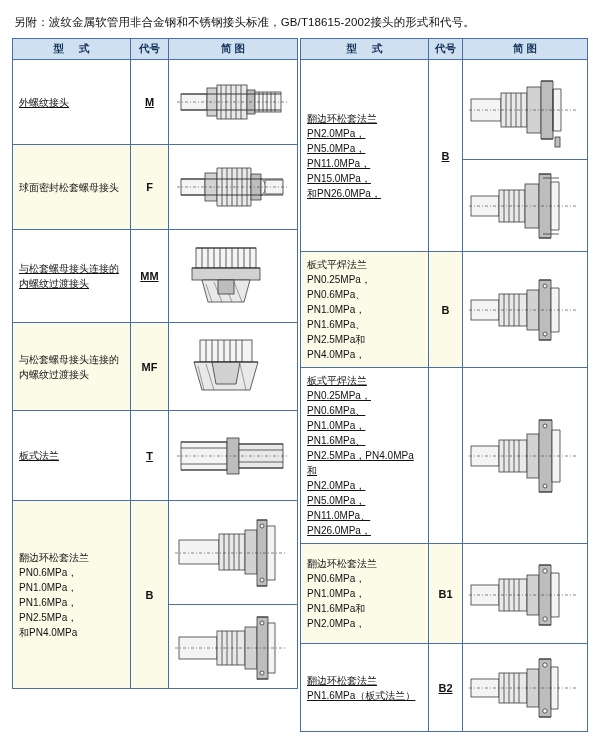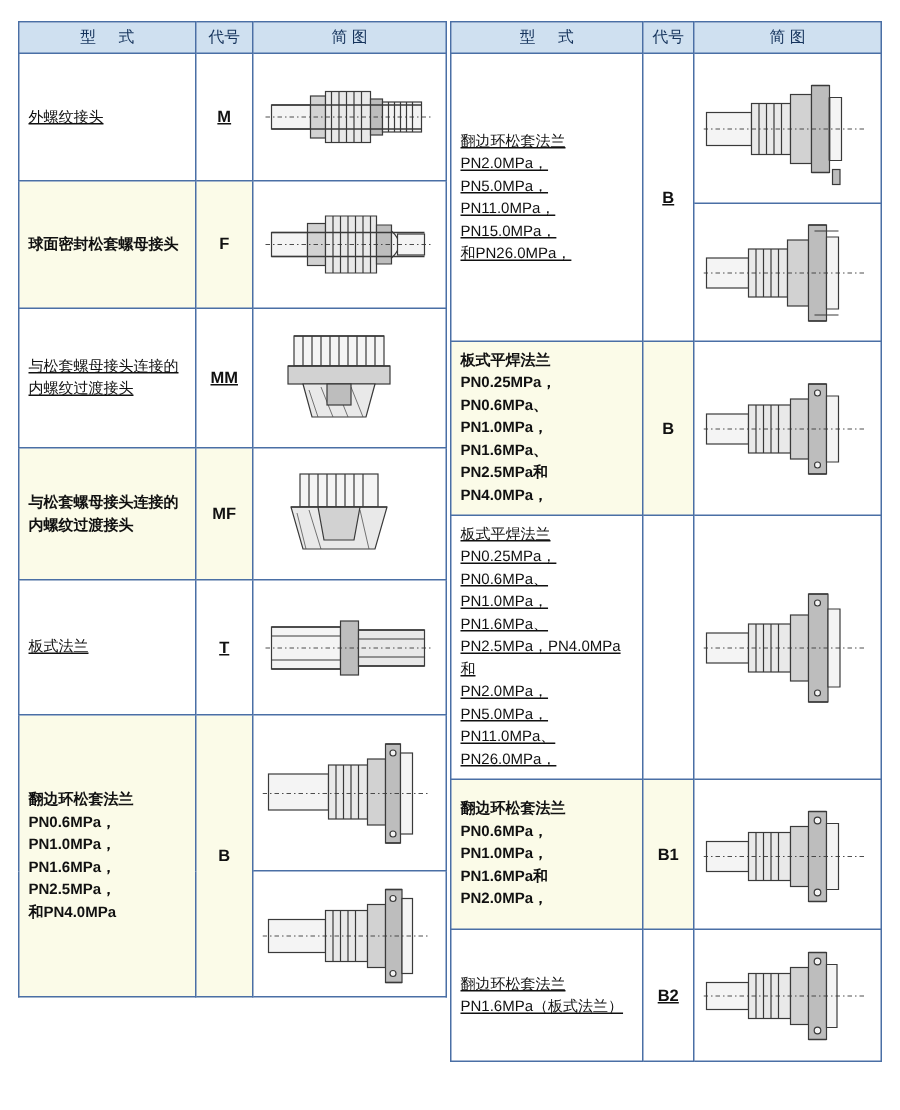--- a/index.html
+++ b/index.html
@@ -43,21 +43,21 @@
   table.left { width: 285px; }
   table.right { width: 289px; margin-left: 2px; }
   th, td {
     border: 1px solid #4a6fa5;
     vertical-align: middle;
     padding: 0;
   }
   thead th {
     background: #cfe0f0;
     font-size: 10.5px;
-    font-weight: normal;
+    font-weight: bold;
     height: 20px;
     text-align: center;
     color: #15335c;
   }
   .th-spaced { letter-spacing: 6px; padding-left: 6px; }
   td.name {
     font-size: 10px;
     line-height: 15px;
     padding: 5px 6px;
     color: #111;
@@ -65,21 +65,21 @@
   td.code {
     font-size: 11px;
     text-align: center;
     font-weight: bold;
     color: #111;
   }
   td.fig {
     text-align: center;
     padding: 0;
   }
-  .shade { background: #fbfbe8; font-weight: bold; }
+  .shade { background: #fbfbe8; }
   .white { background: #ffffff; text-decoration: underline; }
   .figbox {
     width: 100%;
     height: 100%;
     display: flex;
     align-items: center;
     justify-content: center;
   }
   svg { display: block; }
   
@@ -90,20 +90,21 @@
   .fillC { fill: #f4f4f4; stroke: #3a3a3a; stroke-width: 0.8; }
   .fillD { fill: #bdbdbd; stroke: #3a3a3a; stroke-width: 0.8; }
   .hatch { stroke: #4a4a4a; stroke-width: 0.5; }
   .dash { stroke: #3a3a3a; stroke-width: 0.6; stroke-dasharray: 3 2 1 2; fill: none; }
 </style>
 </head>
 <body>
 
 <div class="page">
 
+  <div class="doc-title">另附：波纹金属软管用非合金钢和不锈钢接头标准，GB/T18615-2002接头的形式和代号。</div>
 
   <div class="tables">
 
     <table class="left">
       <colgroup>
         <col style="width:118px">
         <col style="width:38px">
         <col style="width:129px">
       </colgroup>
       <thead>

